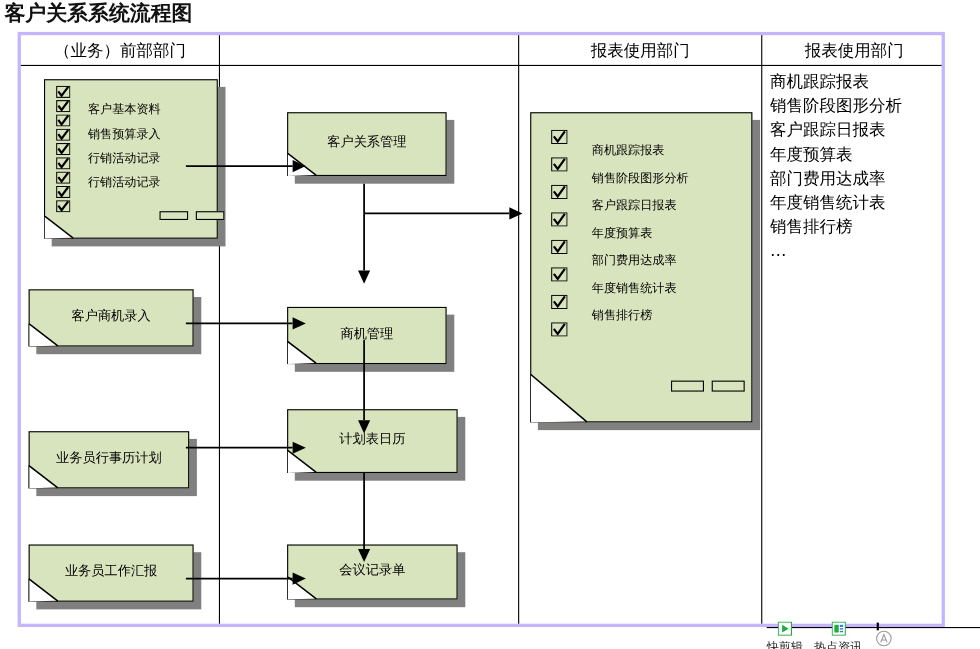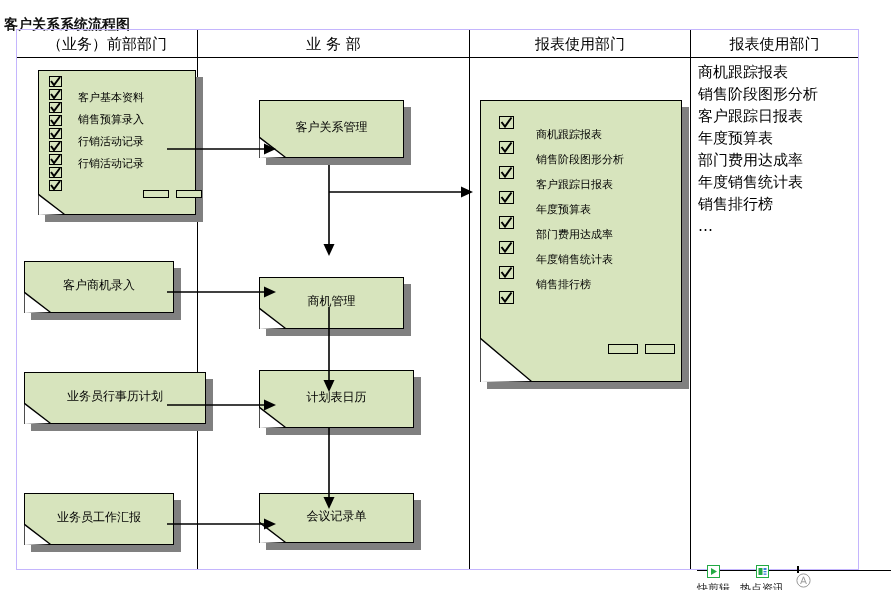--- a/index.html
+++ b/index.html
@@ -5,31 +5,31 @@
   html,body{margin:0;padding:0;}
   body{
     width:891px;height:590px;
     background:#ffffff;
     font-family:"DejaVu Sans","Liberation Sans",sans-serif;
     overflow:hidden;
     position:relative;
   }
   
   #page-title{
-    position:absolute;left:4px;top:12px;
-    font-size:14px;font-weight:bold;color:#111;
+    position:absolute;left:4px;top:0px;
+    font-size:19px;font-weight:bold;color:#111;
     letter-spacing:0px;
     line-height:24px;
     white-space:nowrap;
   }
   
   #flow-table{
     position:absolute;left:16px;top:29px;
     width:843px;height:541px;
-    border:1px solid #c4b5fd;
+    border:3px solid #c4b5fd;
     box-sizing:border-box;
   }
   .col-divider{
     position:absolute;top:0;bottom:0;width:0;
     border-left:1px solid #000;
   }
   #header-row{
     position:absolute;left:0;right:0;top:0;height:28px;
     border-bottom:1px solid #000;
     box-sizing:border-box;
@@ -123,21 +123,20 @@
 </style>
 </head>
 <body>
 
 <div id="page-title">客户关系系统流程图</div>
 
 <div id="flow-table">
 
   <div id="header-row">
     <div class="col-header" style="left:0px;width:180px;">（业务）前部部门</div>
-    <div class="col-header" style="left:181px;width:271px;">业 务 部</div>
     <div class="col-header" style="left:453px;width:220px;">报表使用部门</div>
     <div class="col-header" style="left:674px;width:167px;">报表使用部门</div>
   </div>
 
   <div class="col-divider" style="left:180px;"></div>
   <div class="col-divider" style="left:452px;"></div>
   <div class="col-divider" style="left:673px;"></div>
 
   <div class="conn" style="left:150px;top:112px;">
     <svg width="110" height="14" viewBox="0 0 110 14">
@@ -263,21 +262,21 @@
     <div class="label">客户商机录入</div>
     <div class="fold">
       <svg width="27" height="21" viewBox="0 0 27 21">
           <polygon points="0,21 0,0 26,20 26,20" fill="#ffffff"></polygon>
           <polyline points="0,0 26,20 26,21" stroke="#000" stroke-width="1.4" fill="none"></polyline>
           <line x1="0" y1="0" x2="0" y2="21" stroke="#000" stroke-width="1.4"></line>
         </svg>
     </div>
   </div>
 
-  <div class="shape" style="left:7px;top:342px;width:182px;height:52px;">
+  <div class="shape" style="left:7px;top:360px;width:146px;height:52px;">
     <div class="shadow"></div>
     <div class="body"></div>
     <div class="label">业务员行事历计划</div>
     <div class="fold">
       <svg width="27" height="21" viewBox="0 0 27 21">
           <polygon points="0,21 0,0 26,20 26,20" fill="#ffffff"></polygon>
           <polyline points="0,0 26,20 26,21" stroke="#000" stroke-width="1.4" fill="none"></polyline>
           <line x1="0" y1="0" x2="0" y2="21" stroke="#000" stroke-width="1.4"></line>
         </svg>
     </div>

